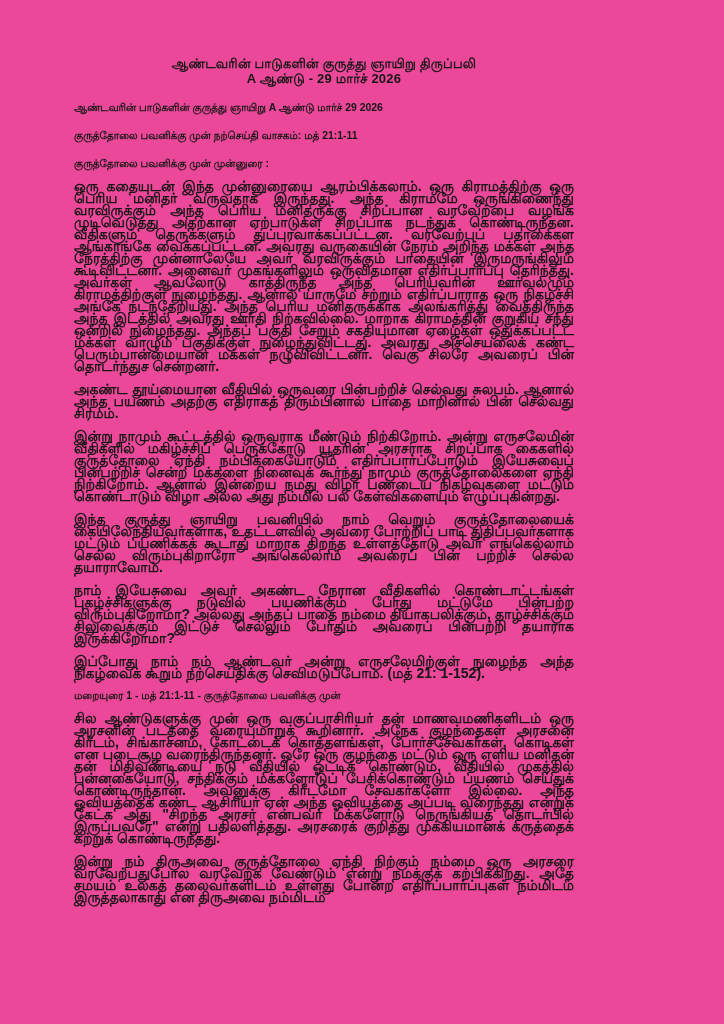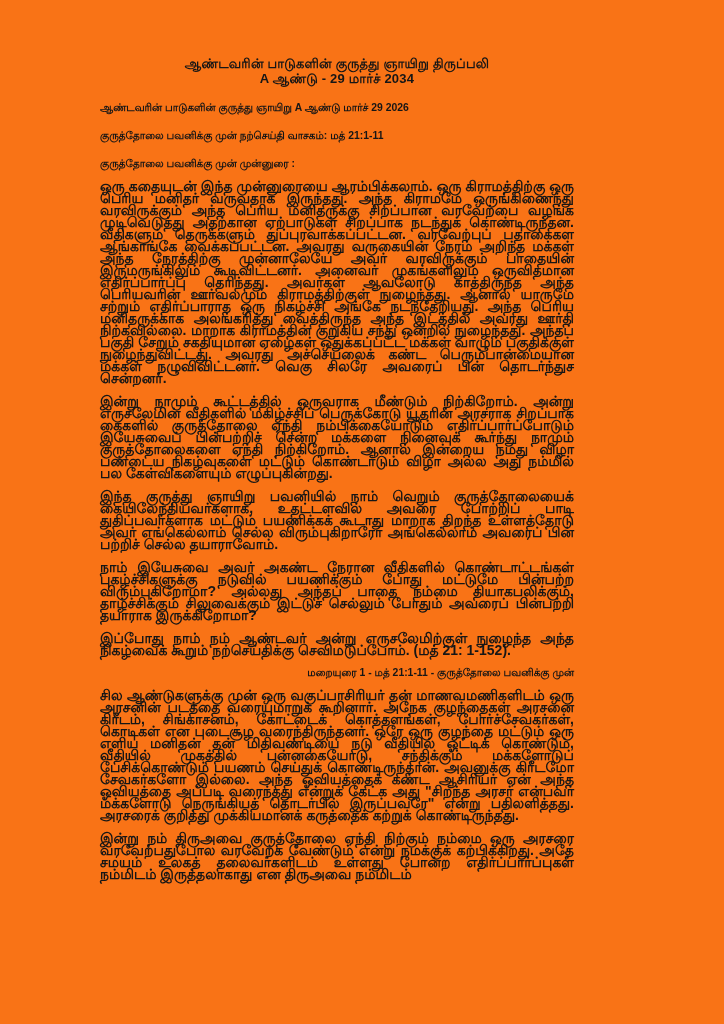--- a/index.html
+++ b/index.html
@@ -4,23 +4,23 @@
 <style>
   html, body {
     margin: 0;
     padding: 0;
     background: #ffffff;
   }
   .page {
     position: relative;
     width: 724px;
     height: 1024px;
-    background: #f97316;
+    background: #ec4899;
     box-sizing: border-box;
-    padding: 56px 150px 0 100px;
+    padding: 56px 150px 0 74px;
     font-family: "Liberation Sans", "DejaVu Sans", sans-serif;
     font-weight: bold;
     color: #161616;
     overflow: hidden;
   }
   .doc-title {
     text-align: center;
     font-size: 13px;
     line-height: 15px;
     margin: 0 0 11px 0;
@@ -38,40 +38,41 @@
     font-size: 14px;
     line-height: 12px;
     margin: 0 0 11px 0;
     text-align: justify;
     text-justify: inter-word;
   }
   .homily-heading {
     font-size: 10.4px;
     line-height: 12px;
     margin: 0 0 10px 0;
-    text-align: right;
+    text-align: left;
   }
 </style>
 </head>
 <body>
 
 <div class="page">
 
   <h1 class="doc-title">
     <span class="t-line">ஆண்டவரின் பாடுகளின் குருத்து ஞாயிறு திருப்பலி</span>
-    <span class="t-line">A ஆண்டு - 29 மார்ச் 2034</span>
+    <span class="t-line">A ஆண்டு - 29 மார்ச் 2026</span>
   </h1>
 
   <p class="meta-line">ஆண்டவரின் பாடுகளின் குருத்து ஞாயிறு A ஆண்டு மார்ச் 29 2026</p>
 
   <p class="meta-line">குருத்தோலை பவனிக்கு முன் நற்செய்தி வாசகம்: மத் 21:1-11</p>
 
   <p class="meta-line">குருத்தோலை பவனிக்கு முன் முன்னுரை :</p>
 
   <p class="body-para">ஒரு கதையுடன் இந்த முன்னுரையை ஆரம்பிக்கலாம். ஒரு கிராமத்திற்கு ஒரு பெரிய மனிதர் வருவதாக இருந்தது. அந்த கிராமமே ஒருங்கிணைந்து வரவிருக்கும் அந்த பெரிய மனிதருக்கு சிறப்பான வரவேற்பை வழங்க முடிவெடுத்து அதற்கான ஏற்பாடுகள் சிறப்பாக நடந்துக் கொண்டிருந்தன. வீதிகளும் தெருக்களும் துப்புரவாக்கப்பட்டன. வரவேற்புப் பதாகைகள ஆங்காங்கே வைக்கப்பட்டன. அவரது வருகையின் நேரம் அறிந்த மக்கள் அந்த நேரத்திற்கு முன்னாலேயே அவர் வரவிருக்கும் பாதையின் இருமருங்கிலும் கூடிவிட்டனர். அனைவர் முகங்களிலும் ஒருவிதமான எதிர்ப்பார்ப்பு தெரிந்தது. அவர்கள் ஆவலோடு காத்திருந்த அந்த பெரியவரின் ஊர்வலமும் கிராமத்திற்குள் நுழைந்தது. ஆனால் யாருமே சற்றும் எதிர்ப்பாராத ஒரு நிகழ்ச்சி அங்கே நடந்தேறியது. அந்த பெரிய மனிதருக்காக அலங்கரித்து வைத்திருந்த அந்த இடத்தில் அவரது ஊர்தி நிற்கவில்லை. மாறாக கிராமத்தின் குறுகிய சந்து ஒன்றில் நுழைந்தது. அந்தப் பகுதி சேறும் சகதியுமான ஏழைகள் ஒதுக்கப்பட்ட மக்கள் வாழும் பகுதிக்குள் நுழைந்துவிட்டது. அவரது அச்செயலைக் கண்ட பெரும்பான்மையான மக்கள் நழுவிவிட்டனர். வெகு சிலரே அவரைப் பின் தொடர்ந்துச சென்றனர்.</p>
+  <p class="body-para">அகண்ட தூய்மையான வீதியில் ஒருவரை பின்பற்றிச் செல்வது சுலபம். ஆனால் அந்த பயணம் அதற்கு எதிராகத் திரும்பினால் பாதை மாறினால் பின் செல்வது சிரமம்.</p>
   <p class="body-para">இன்று நாமும் கூட்டத்தில் ஒருவராக மீண்டும் நிற்கிறோம். அன்று எருசலேமின் வீதிகளில் மகிழ்ச்சிப் பெருக்கோடு யூதரின் அரசராக சிறப்பாக கைகளில் குருத்தோலை ஏந்தி நம்பிக்கையோடும் எதிர்ப்பார்ப்போடும் இயேசுவைப் பின்பற்றிச் சென்ற மக்களை நினைவுக் கூர்ந்து நாமும் குருத்தோலைகளை ஏந்தி நிற்கிறோம். ஆனால் இன்றைய நமது விழா பண்டைய நிகழ்வுகளை மட்டும் கொண்டாடும் விழா அல்ல அது நம்மில் பல கேள்விகளையும் எழுப்புகின்றது.</p>
   <p class="body-para">இந்த குருத்து ஞாயிறு பவனியில் நாம் வெறும் குருத்தோலையைக் கையிலேந்தியவர்களாக, உதட்டளவில் அவரை போற்றிப் பாடி துதிப்பவர்களாக மட்டும் பயணிக்கக் கூடாது மாறாக திறந்த உள்ளத்தோடு அவர் எங்கெல்லாம் செல்ல விரும்புகிறாரோ அங்கெல்லாம் அவரைப் பின் பற்றிச் செல்ல தயாராவோம்.</p>
   <p class="body-para">நாம் இயேசுவை அவர் அகண்ட நேரான வீதிகளில் கொண்டாட்டங்கள் புகழ்ச்சிகளுக்கு நடுவில் பயணிக்கும் போது மட்டுமே பின்பற்ற விரும்புகிறோமா? அல்லது அந்தப் பாதை நம்மை தியாகபலிக்கும், தாழ்ச்சிக்கும் சிலுவைக்கும் இட்டுச் செல்லும் போதும் அவரைப் பின்பற்றி தயாராக இருக்கிறோமா?</p>
   <p class="body-para">இப்போது நாம் நம் ஆண்டவர் அன்று எருசலேமிற்குள் நுழைந்த அந்த நிகழ்வைக் கூறும் நற்செய்திக்கு செவிமடுப்போம். (மத் 21: 1-152).</p>
 
   <p class="homily-heading">மறையுரை 1 - மத் 21:1-11 - குருத்தோலை பவனிக்கு முன்</p>
 
   <p class="body-para">சில ஆண்டுகளுக்கு முன் ஒரு வகுப்பாசிரியர் தன் மாணவமணிகளிடம் ஒரு அரசனின் படத்தை வரையுமாறுக் கூறினார். அநேக குழந்தைகள் அரசனை கிரீடம், சிங்காசனம், கோட்டைக் கொத்தளங்கள், போர்ச்சேவகர்கள், கொடிகள் என புடைசூழ வரைந்திருந்தனர். ஒரே ஒரு குழந்தை மட்டும் ஒரு எளிய மனிதன் தன் மிதிவண்டியை நடு வீதியில் ஓட்டிக் கொண்டும், வீதியில் முகத்தில் புன்னகையோடு, சந்திக்கும் மக்களோடுப் பேசிக்கொண்டும் பயணம் செய்துக் கொண்டிருந்தான். அவனுக்கு கிரீடமோ சேவகர்களோ இல்லை. அந்த ஓவியத்தைக் கண்ட ஆசிரியர் ஏன் அந்த ஓவியத்தை அப்படி வரைந்தது என்றுக் கேட்க அது "சிறந்த அரசர் என்பவர் மக்களோடு நெருங்கியத் தொடர்பில் இருப்பவரே" என்று பதிலளித்தது. அரசரைக் குறித்து முக்கியமானக் கருத்தைக் கற்றுக் கொண்டிருந்தது.</p>
   <p class="body-para">இன்று நம் திருஅவை குருத்தோலை ஏந்தி நிற்கும் நம்மை ஒரு அரசரை வரவேற்பதுபோல வரவேற்க வேண்டும் என்று நமக்குக் கற்பிக்கிறது. அதே சமயம் உலகத் தலைவர்களிடம் உள்ளது போன்ற எதிர்ப்பார்ப்புகள் நம்மிடம் இருத்தலாகாது என திருஅவை நம்மிடம்</p>
 

